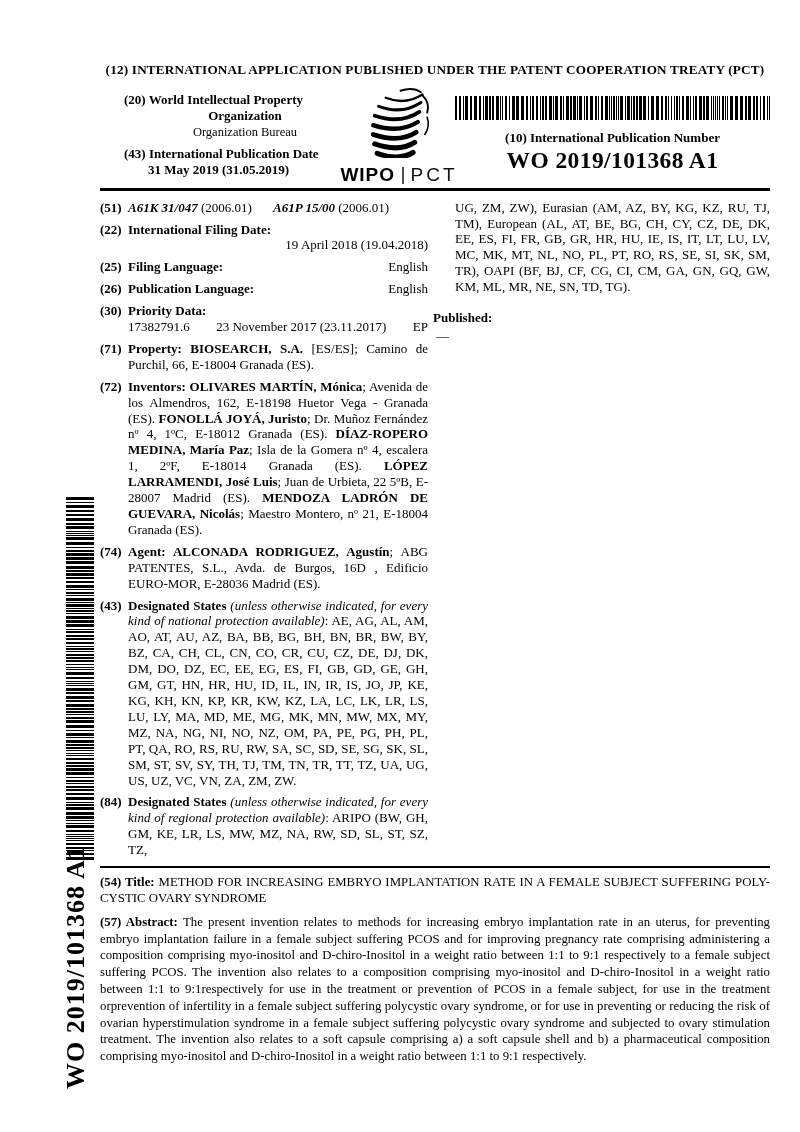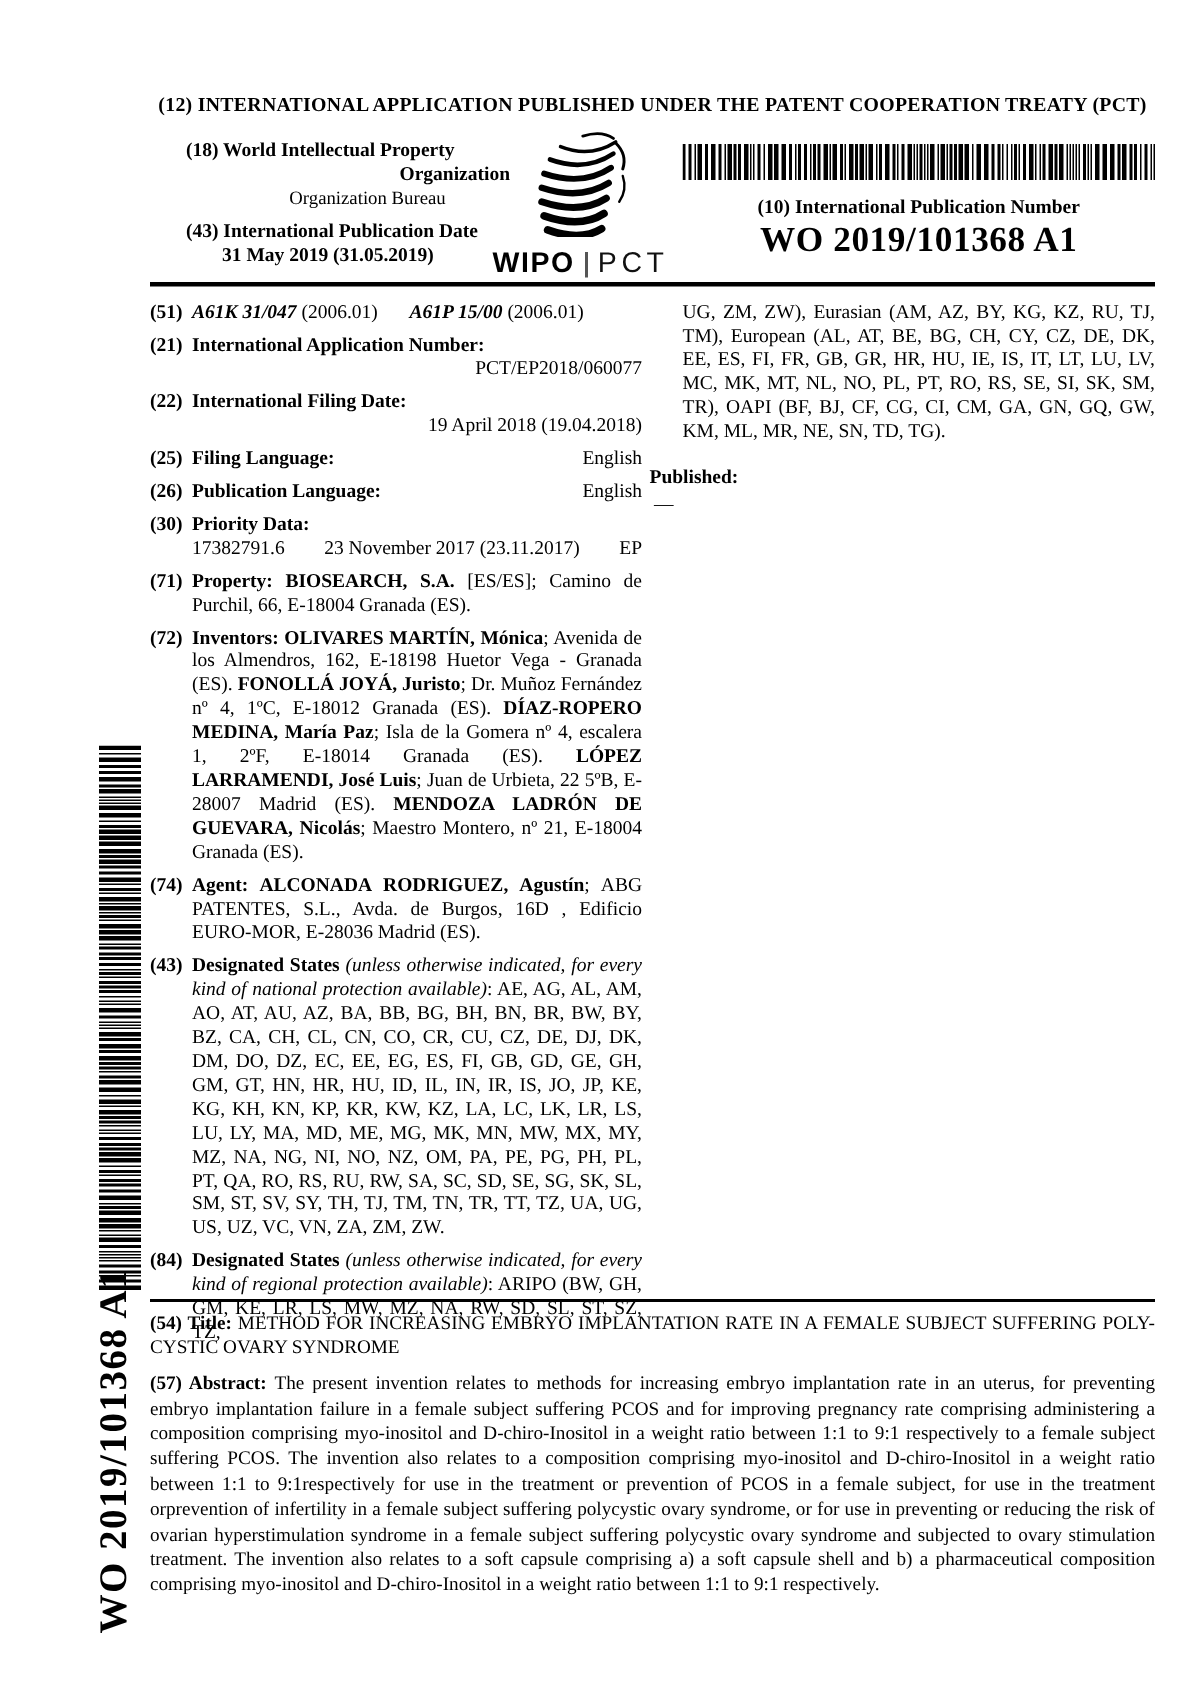--- a/index.html
+++ b/index.html
@@ -5,25 +5,25 @@
   html,body { margin:0; padding:0; background:#fff; }
   .page { position:relative; width:800px; height:1132px; background:#ffffff;
           font-family:"Liberation Serif", serif; color:#000; overflow:hidden; }
   .content { position:absolute; left:100px; top:62px; width:670px; }
 
   
   .banner { text-align:center; font-weight:bold; font-size:13.2px; letter-spacing:0.2px; }
   .hdr { position:relative; height:104px; margin-top:6px; }
   .org { position:absolute; left:24px; top:8px; width:215px; font-size:13px; line-height:16px; }
   .org-l1 { font-weight:bold; white-space:nowrap; }
-  .org-l2 { font-weight:bold; text-align:right; width:190px; margin-left:26px; }
+  .org-l2 { font-weight:bold; text-align:center; width:190px; margin-left:26px; }
   .org-l3 { text-align:center; width:190px; margin-left:26px; font-size:12.5px; }
   .pd-l1 { font-weight:bold; margin-top:6px; white-space:nowrap; }
   .pd-l2 { font-weight:bold; margin-left:24px; }
-  .logo { position:absolute; left:228px; top:2px; width:118px; text-align:center; }
+  .logo { position:absolute; left:240px; top:2px; width:118px; text-align:center; }
   .logotext { font-family:"Liberation Sans", sans-serif; font-size:19px; display:flex;
               align-items:center; justify-content:center; gap:7px; margin-top:2px; }
   .wipo { font-weight:bold; letter-spacing:1px; }
   .lsep { width:1.5px; height:17px; background:#555; }
   .pct { letter-spacing:3px; color:#111; }
   .pubblock { position:absolute; left:355px; top:12px; width:315px; text-align:center; }
   .barcode { height:24px; display:flex; overflow:hidden; margin-bottom:10px; }
   .pn-label { font-weight:bold; font-size:13px; }
   .pn-value { font-weight:bold; font-size:23.5px; letter-spacing:0.4px; margin-top:1px; white-space:nowrap; }
 
@@ -174,21 +174,21 @@
       <div style="background: rgb(0, 0, 0); flex-shrink: 0; height: 3px; margin-bottom: 1px; width: 100%;"></div>
     </div>
   <div class="vpub">WO 2019/101368 A1</div>
 
   <div class="content">
 
     <div class="banner">(12) INTERNATIONAL APPLICATION PUBLISHED UNDER THE PATENT COOPERATION TREATY (PCT)</div>
 
     <div class="hdr">
       <div class="org">
-        <div class="org-l1"><span>(18)</span> <span>World Intellectual Property</span></div>
+        <div class="org-l1"><span>(20)</span> <span>World Intellectual Property</span></div>
         <div class="org-l2">Organization</div>
         <div class="org-l3">Organization Bureau</div>
         <div class="pd-l1">(43) International Publication Date</div>
         <div class="pd-l2">31 May 2019 (31.05.2019)</div>
       </div>
 
       <div class="logo">
         <svg width="82" height="72" viewBox="0 0 100 92">
           <g fill="none" stroke="#000" stroke-linecap="round">
             <path d="M22 86 Q50 96 68 85" stroke-width="6.5"></path>
@@ -319,27 +319,20 @@
         <div class="field">
           <span class="fnum">(51)</span>
           <div class="fbody">
             <div class="ipc-row">
               <span class="ipc-c1"><span class="st-b st-i">A61K 31/047</span> <span>(2006.01)</span></span>
               <span><span class="st-b st-i">A61P 15/00</span> <span>(2006.01)</span></span>
             </div>
           </div>
         </div>
 
-        <div class="field">
-          <span class="fnum">(21)</span>
-          <div class="fbody">
-            <div class="b">International Application Number:</div>
-            <div class="right">PCT/EP2018/060077</div>
-          </div>
-        </div>
 
         <div class="field">
           <span class="fnum">(22)</span>
           <div class="fbody">
             <div class="b">International Filing Date:</div>
             <div class="right">19 April 2018 (19.04.2018)</div>
           </div>
         </div>
 
         <div class="field">

